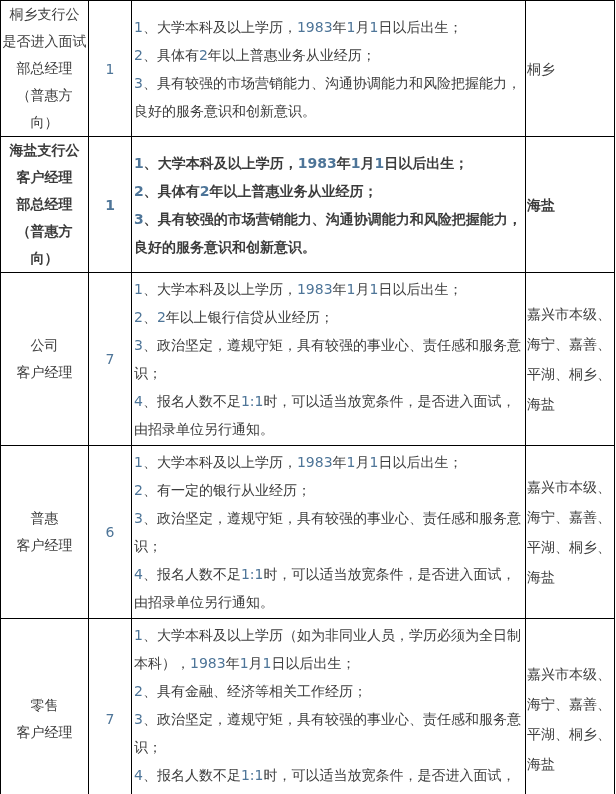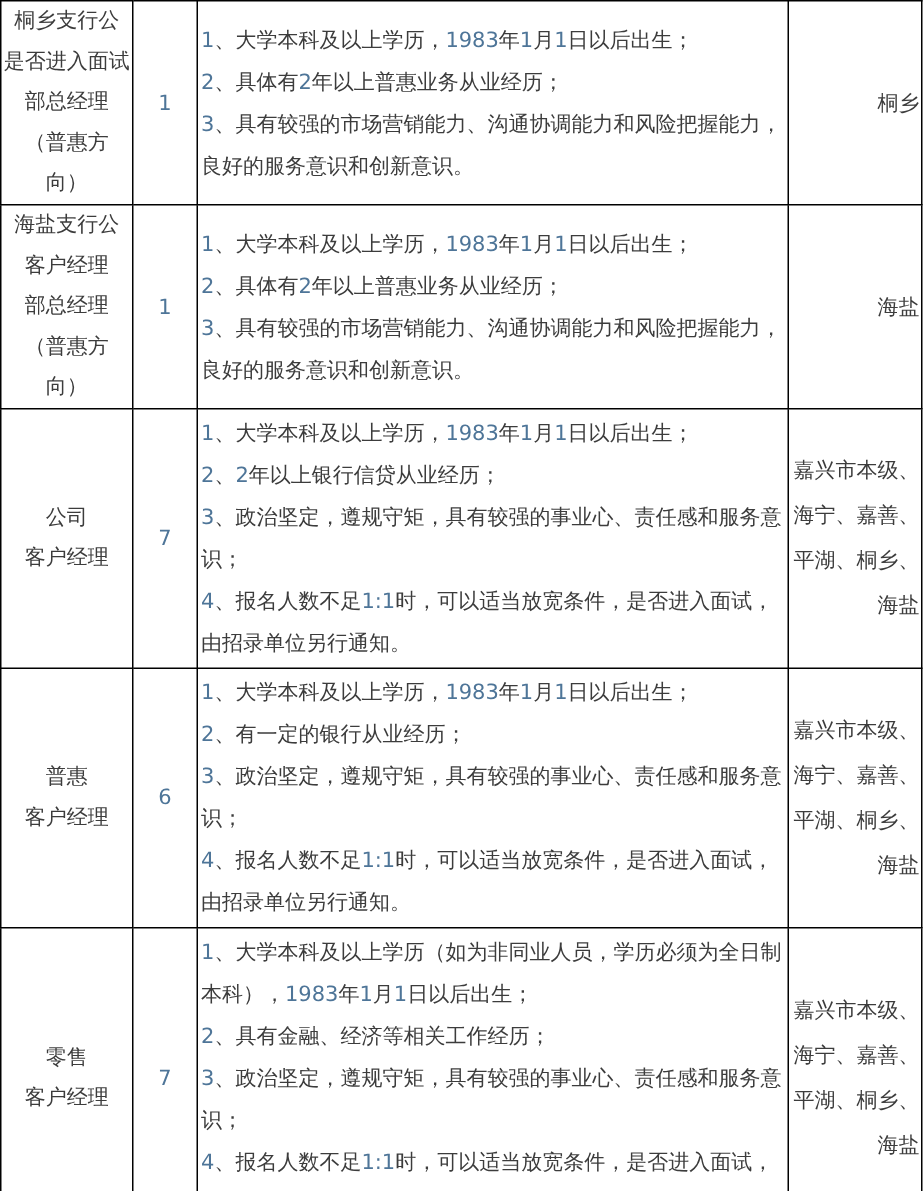--- a/index.html
+++ b/index.html
@@ -27,40 +27,40 @@
     vertical-align:middle;
     font-size:14px;
     color:var(--text-color);
     overflow:hidden;
   }
   col.c-pos{width:88px;}
   col.c-count{width:43px;}
   col.c-req{width:394px;}
   col.c-loc{width:89px;}
   tr.r0{height:133px;}
-  tr.r1{height:98px;}
+  tr.r1{height:98px;font-weight:bold;}
   tr.r2{height:168px;}
   tr.r3{height:164px;}
   tr.r4{height:185px;}
   td.pos{
     text-align:center;
     line-height:27px;
     padding:0 1px;
   }
   td.count{
     text-align:center;
     line-height:16px;
   }
   td.req{
     text-align:left;
     line-height:28px;
     padding:2px 2px 2px 2px;
   }
   td.loc{
-    text-align:right;
+    text-align:left;
     line-height:30px;
     padding:0 1px;
   }
   .num{color:var(--digit-color);}
 </style>
 </head>
 <body>
 
 <table class="recruit">
   <colgroup>

